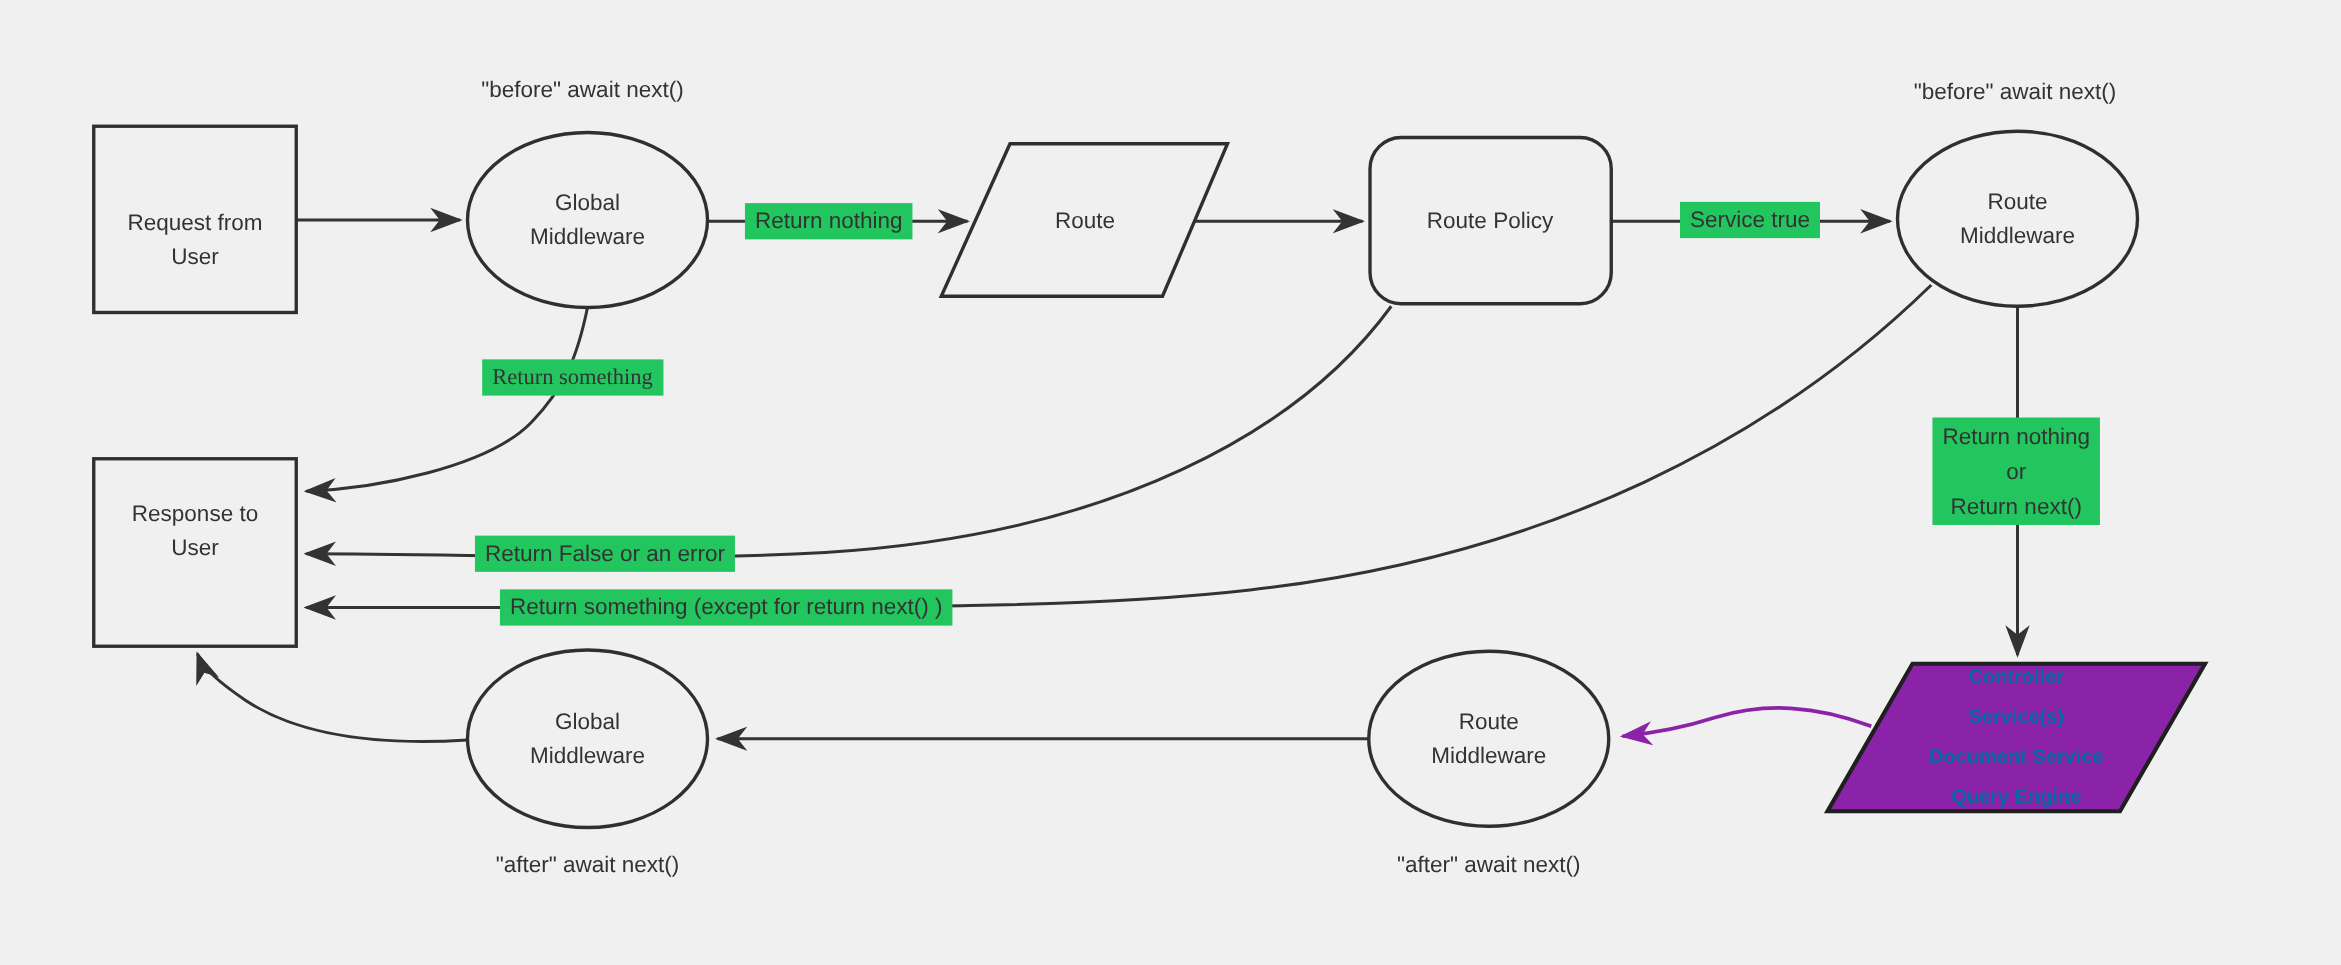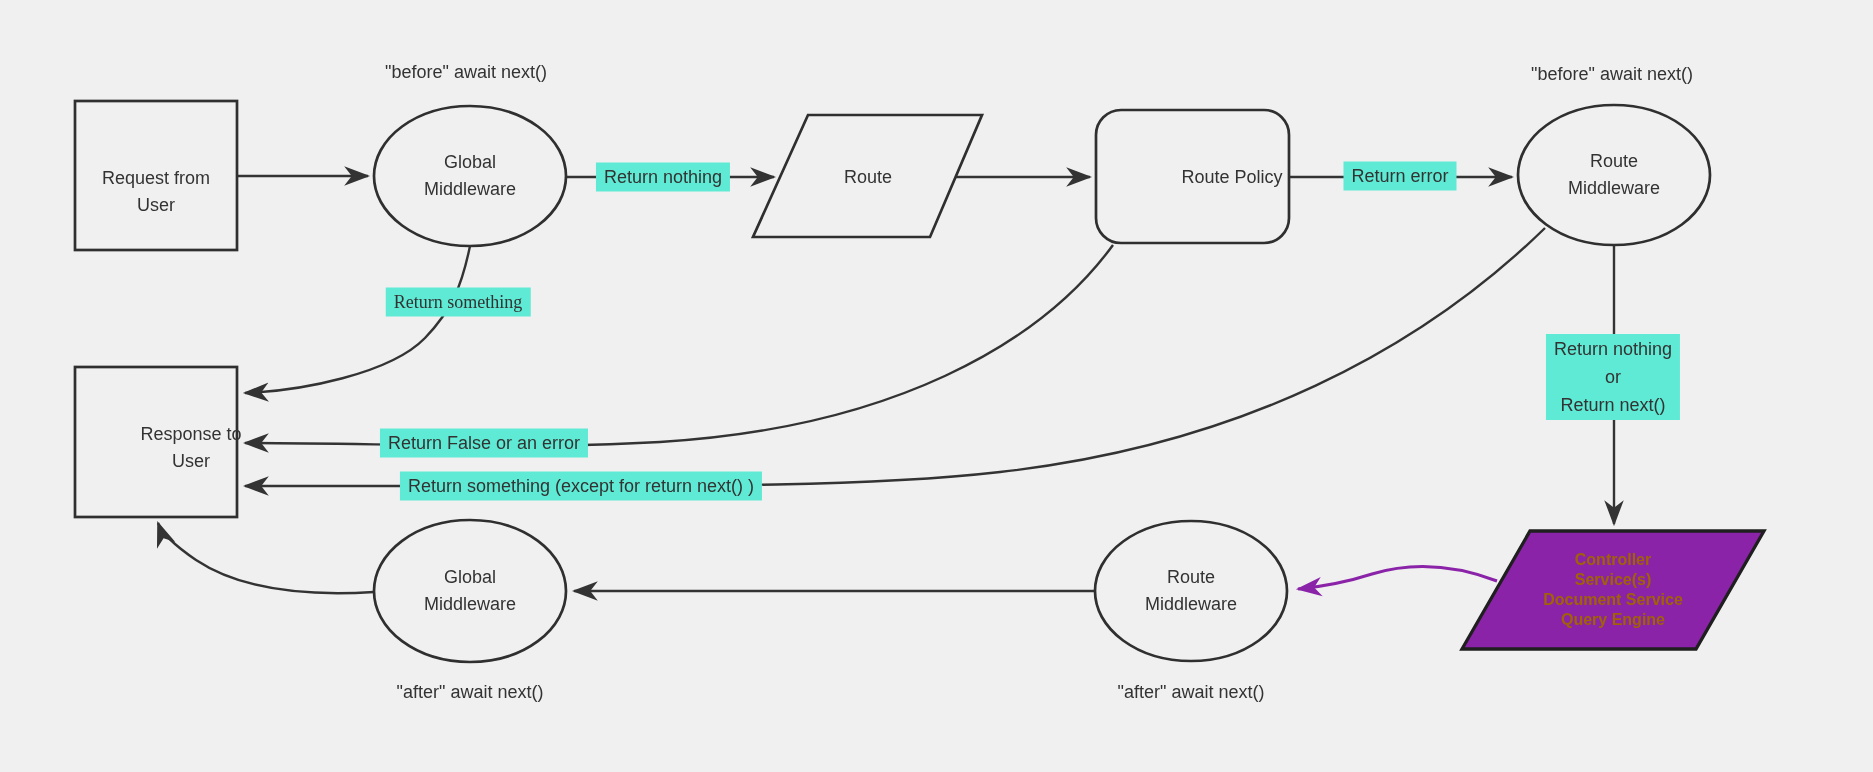--- a/index.html
+++ b/index.html
@@ -15,29 +15,29 @@
     position:absolute;
     transform:translate(-50%,-50%);
     color:#333333;
     font-size:18px;
     line-height:27px;
     white-space:pre-line;
     text-align:center;
     z-index:2;
   }
   .masked{
-    background:#5eead4;
+    background:#22c55e;
     padding:1px 8px;
   }
   .edge-multiline{line-height:28px;}
   .controller-text{
-    color:#a16207;
+    color:#0369a1;
     font-weight:bold;
     font-size:16px;
-    line-height:20px;
+    line-height:32px;
     z-index:3;
   }
 </style>
 </head>
 <body>
 
 <div class="canvas">
 
   <svg width="1873" height="772" viewBox="0 0 1873 772">
     <defs>
@@ -74,38 +74,38 @@
       <ellipse cx="470" cy="591" rx="96" ry="71"></ellipse>
     </g>
     <polygon points="1530,531 1764,531 1696,649 1462,649" fill="#8a23a8" stroke="#1f1f1f" stroke-width="3.3"></polygon>
   </svg>
 
   <div class="lbl" style="left:156px;top:192px;">Request from
 User</div>
   <div class="lbl" style="left:470px;top:176px;">Global
 Middleware</div>
   <div class="lbl" style="left:868px;top:177px;">Route</div>
-  <div class="lbl" style="left:1192px;top:177px;margin-left:40px;">Route Policy</div>
+  <div class="lbl" style="left:1192px;top:177px;">Route Policy</div>
   <div class="lbl" style="left:1614px;top:175px;">Route
 Middleware</div>
-  <div class="lbl" style="left:156px;top:448px;margin-left:35px;">Response to
+  <div class="lbl" style="left:156px;top:425px;">Response to
 User</div>
   <div class="lbl controller-text" style="left:1613px;top:590px;">Controller
 Service(s)
 Document Service
 Query Engine</div>
   <div class="lbl" style="left:1191px;top:591px;">Route
 Middleware</div>
   <div class="lbl" style="left:470px;top:591px;">Global
 Middleware</div>
 
   <div class="lbl" style="left:466px;top:72px;">"before" await next()</div>
   <div class="lbl" style="left:1612px;top:74px;">"before" await next()</div>
   <div class="lbl masked" style="left:663px;top:177px;">Return nothing</div>
-  <div class="lbl masked" style="left:1400px;top:176px;">Return error</div>
+  <div class="lbl masked" style="left:1400px;top:176px;">Service true</div>
   <div class="lbl masked" style="left:458px;top:302px;font-family:Liberation Serif, serif;">Return something</div>
   <div class="lbl masked" style="left:581px;top:486px;">Return something (except for return next() )</div>
   <div class="lbl masked" style="left:484px;top:443px;">Return False or an error</div>
   <div class="lbl masked edge-multiline" style="left:1613px;top:377px;">Return nothing
 or
 Return next()</div>
   <div class="lbl" style="left:470px;top:692px;">"after" await next()</div>
   <div class="lbl" style="left:1191px;top:692px;">"after" await next()</div>
 
 </div>

